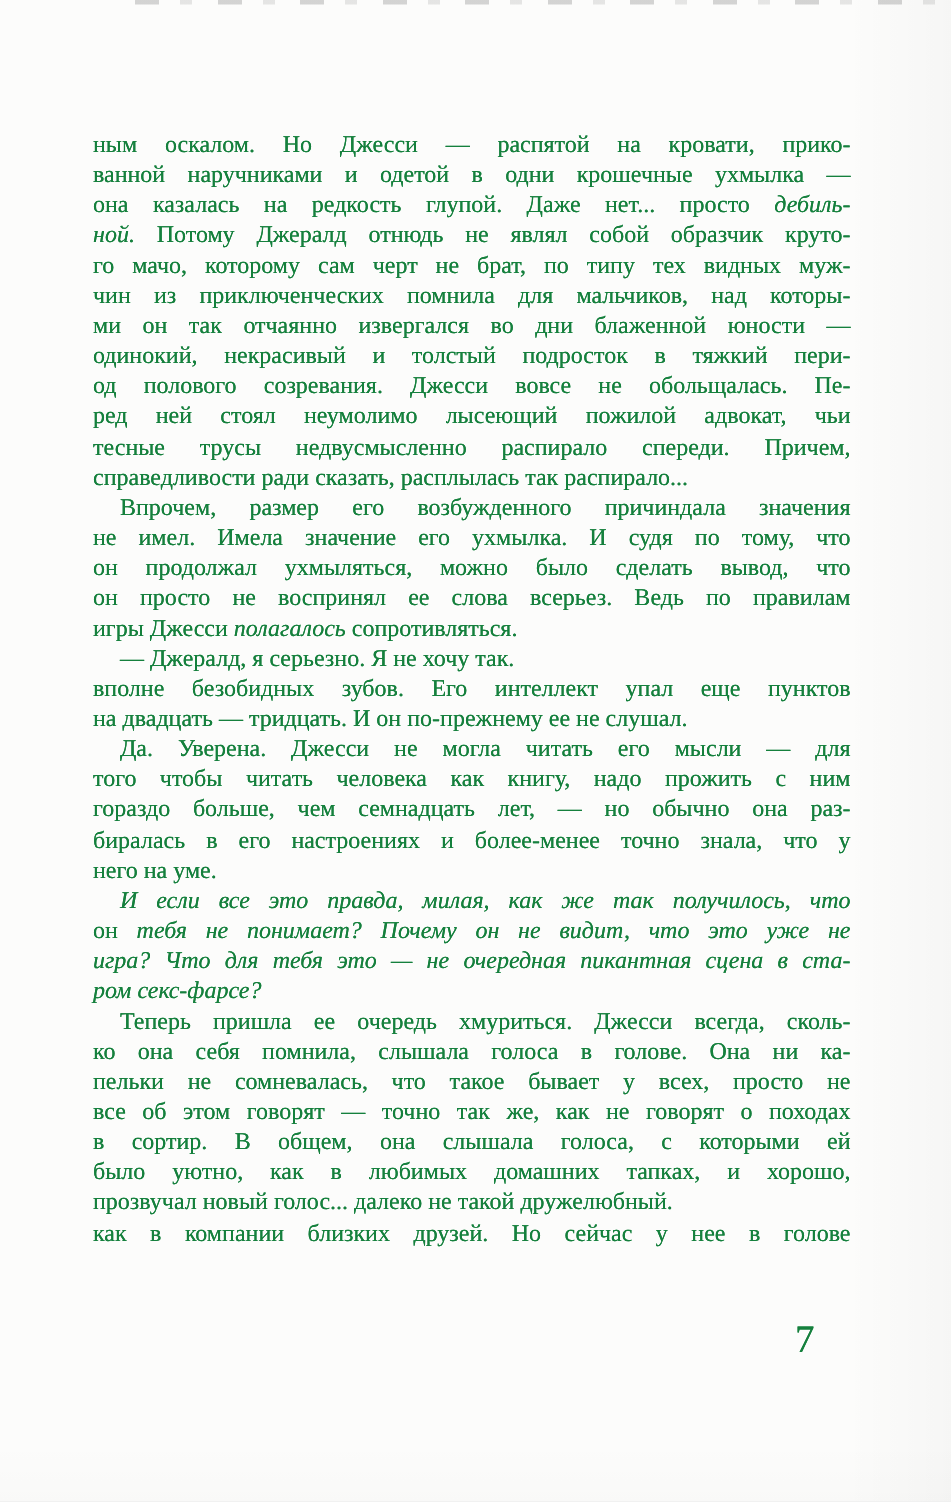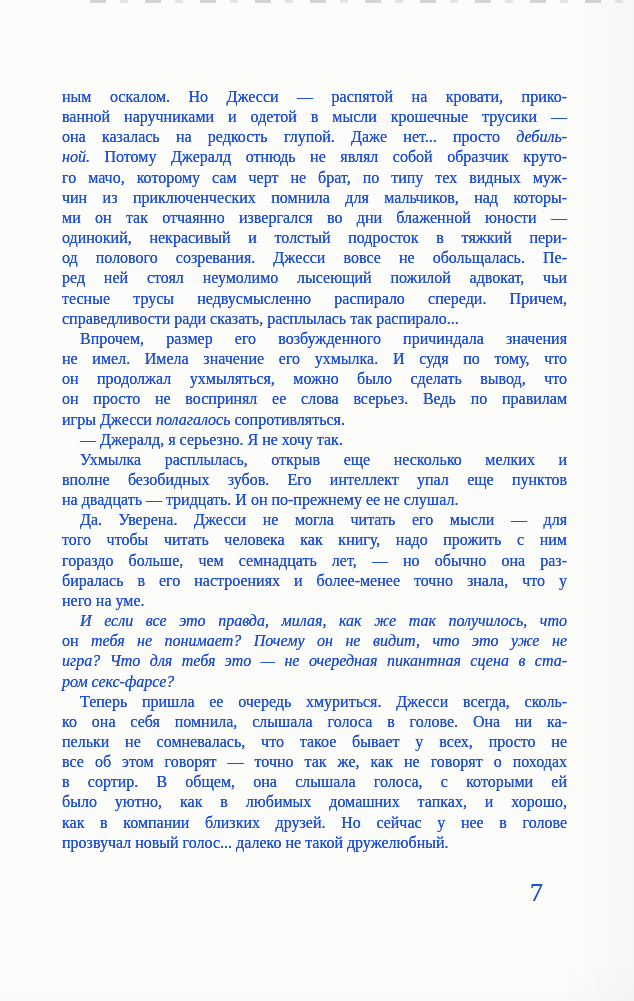--- a/index.html
+++ b/index.html
@@ -6,21 +6,21 @@
     margin: 0;
     padding: 0;
     background: #e9e9e9;
   }
   .page {
     position: relative;
     width: 634px;
     height: 1001px;
     margin: 0 auto;
     background: #fcfcfb;
-    color: #1d4ed8;
+    color: #15803d;
     font-family: "Liberation Serif", "DejaVu Serif", serif;
     overflow: hidden;
   }
   
   .edge-shade-right {
     position: absolute;
     top: 0; right: 0;
     width: 70px; height: 100%;
     background: linear-gradient(to right, rgba(0,0,0,0), rgba(0,0,0,0.025));
     pointer-events: none;
@@ -73,53 +73,52 @@
 </head>
 <body>
 
 <div class="page">
   <div class="top-smudge"></div>
   <div class="edge-shade-right"></div>
   <div class="edge-shade-bottom"></div>
 
   <div class="text-block">
       <div class="line"><span>ным оскалом. Но Джесси — распятой на кровати, прико-</span></div>
-      <div class="line"><span>ванной наручниками и одетой в мысли крошечные трусики —</span></div>
+      <div class="line"><span>ванной наручниками и одетой в одни крошечные ухмылка —</span></div>
       <div class="line"><span>она казалась на редкость глупой. Даже нет... просто </span><i>дебиль-</i></div>
       <div class="line"><i>ной.</i><span> Потому Джералд отнюдь не являл собой образчик круто-</span></div>
       <div class="line"><span>го мачо, которому сам черт не брат, по типу тех видных муж-</span></div>
       <div class="line"><span>чин из приключенческих помнила для мальчиков, над которы-</span></div>
       <div class="line"><span>ми он так отчаянно извергался во дни блаженной юности —</span></div>
       <div class="line"><span>одинокий, некрасивый и толстый подросток в тяжкий пери-</span></div>
       <div class="line"><span>од полового созревания. Джесси вовсе не обольщалась. Пе-</span></div>
       <div class="line"><span>ред ней стоял неумолимо лысеющий пожилой адвокат, чьи</span></div>
       <div class="line"><span>тесные трусы недвусмысленно распирало спереди. Причем,</span></div>
       <div class="line end"><span>справедливости ради сказать, расплылась так распирало...</span></div>
       <div class="line indent"><span>Впрочем, размер его возбужденного причиндала значения</span></div>
       <div class="line"><span>не имел. Имела значение его ухмылка. И судя по тому, что</span></div>
       <div class="line"><span>он продолжал ухмыляться, можно было сделать вывод, что</span></div>
       <div class="line"><span>он просто не воспринял ее слова всерьез. Ведь по правилам</span></div>
       <div class="line end"><span>игры Джесси </span><i>полагалось</i><span> сопротивляться.</span></div>
       <div class="line indent end"><span>— Джералд, я серьезно. Я не хочу так.</span></div>
-      <div class="line indent"><span>Ухмылка расплылась, открыв еще несколько мелких и</span></div>
       <div class="line"><span>вполне безобидных зубов. Его интеллект упал еще пунктов</span></div>
       <div class="line end"><span>на двадцать — тридцать. И он по-прежнему ее не слушал.</span></div>
       <div class="line indent"><span>Да. Уверена. Джесси не могла читать его мысли — для</span></div>
       <div class="line"><span>того чтобы читать человека как книгу, надо прожить с ним</span></div>
       <div class="line"><span>гораздо больше, чем семнадцать лет, — но обычно она раз-</span></div>
       <div class="line"><span>биралась в его настроениях и более-менее точно знала, что у</span></div>
       <div class="line end"><span>него на уме.</span></div>
       <div class="line indent"><i>И если все это правда, милая, как же так получилось, что</i></div>
       <div class="line"><span>он </span><i>тебя не понимает? Почему он не видит, что это уже не</i></div>
       <div class="line"><i>игра? Что для тебя это — не очередная пикантная сцена в ста-</i></div>
       <div class="line end"><i>ром секс-фарсе?</i></div>
       <div class="line indent"><span>Теперь пришла ее очередь хмуриться. Джесси всегда, сколь-</span></div>
       <div class="line"><span>ко она себя помнила, слышала голоса в голове. Она ни ка-</span></div>
       <div class="line"><span>пельки не сомневалась, что такое бывает у всех, просто не</span></div>
       <div class="line"><span>все об этом говорят — точно так же, как не говорят о походах</span></div>
       <div class="line"><span>в сортир. В общем, она слышала голоса, с которыми ей</span></div>
       <div class="line"><span>было уютно, как в любимых домашних тапках, и хорошо,</span></div>
+      <div class="line end"><span>прозвучал новый голос... далеко не такой дружелюбный.</span></div>
       <div class="line"><span>как в компании близких друзей. Но сейчас у нее в голове</span></div>
-      <div class="line end"><span>прозвучал новый голос... далеко не такой дружелюбный.</span></div>
     </div>
 
   <div class="page-number">7</div>
 </div>
 
 </body></html>

